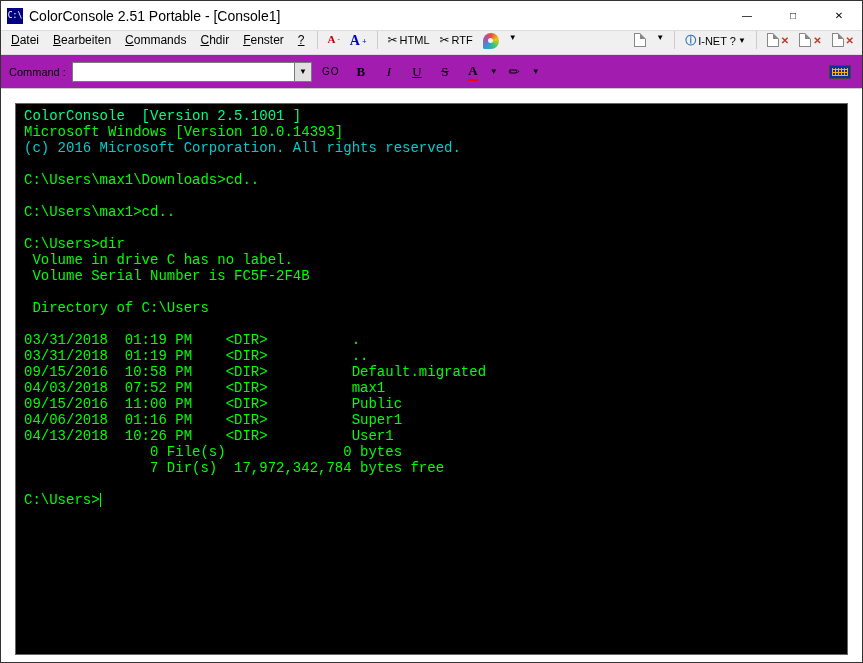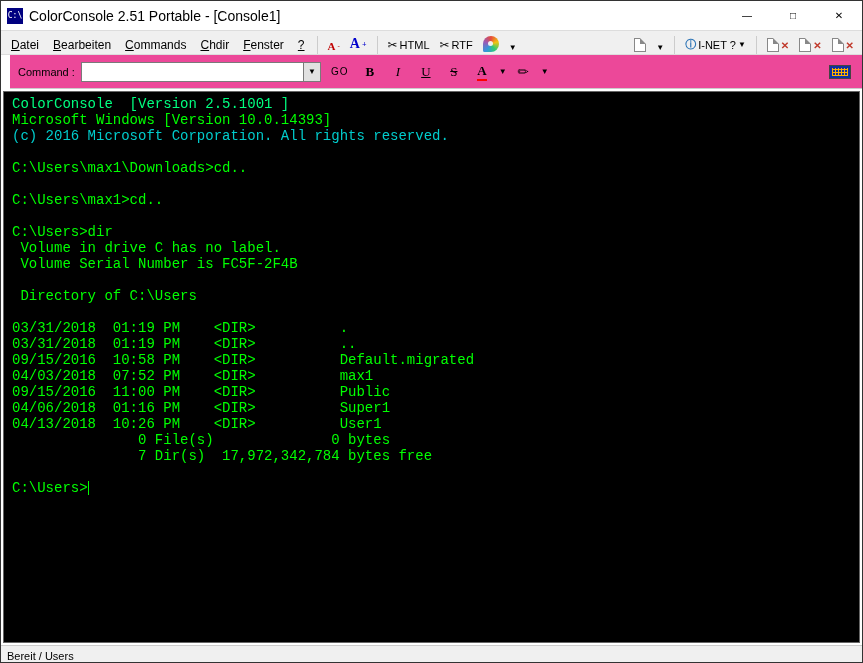--- a/index.html
+++ b/index.html
@@ -1,41 +1,41 @@
 <!DOCTYPE html>
 <html><head>
 <meta charset="utf-8">
 <style>
   * { box-sizing: border-box; margin: 0; padding: 0; }
   body { font-family: "Segoe UI", Tahoma, sans-serif; font-size: 12px; background: #fff; width: 863px; height: 663px; overflow: hidden; border: 1px solid #333; }
   .titlebar { height: 30px; background: #fff; display: flex; align-items: center; padding: 0 0 0 6px; border-bottom: 1px solid #ddd; }
   .titlebar .icon { width: 16px; height: 16px; background: #000080; display: inline-flex; align-items: center; justify-content: center; font-size: 8px; color: #fff; font-family: monospace; margin-right: 6px; }
   .titlebar .title { flex: 1; font-size: 14px; color: #000; }
   .titlebar .winbtn { width: 46px; height: 30px; display: flex; align-items: center; justify-content: center; font-family: "Segoe UI Symbol", sans-serif; font-size: 10px; cursor: pointer; }
-  .menubar { height: 24px; background: #f0f0f0; display: flex; align-items: flex-end; padding: 0 4px; gap: 2px; border-bottom: 1px solid #ddd; font-size: 12px; }
+  .menubar { height: 24px; background: #f0f0f0; display: flex; align-items: flex-start; padding: 0 4px; gap: 2px; border-bottom: 1px solid #ddd; font-size: 12px; }
   .menubar .menu { padding: 2px 6px; cursor: pointer; }
   .menubar .menu u { text-decoration: underline; }
   .menubar .sep { width: 1px; height: 18px; background: #ccc; margin: 0 4px; }
   .tbtn { padding: 2px 4px; cursor: pointer; display: inline-flex; align-items: center; gap: 2px; font-size: 11px; }
   .tbtn.red { color: #c00000; font-family: "Times New Roman", serif; font-weight: bold; }
   .tbtn.blue { color: #0000cc; font-family: "Times New Roman", serif; font-weight: bold; }
   .scissors { font-size: 12px; }
   .spacer { flex: 1; }
-  .toolstrip { height: 34px; background: #ec4899; display: flex; align-items: center; padding: 4px 8px; gap: 6px; border-bottom: 1px solid #ccc; margin-left: 9px; }
+  .toolstrip { height: 34px; background: #a21caf; display: flex; align-items: center; padding: 4px 8px; gap: 6px; border-bottom: 1px solid #ccc; }
   .cmd-label { font-size: 11px; }
   .cmd-combo { flex: 0 0 240px; display: flex; }
   .cmd-combo input { flex: 1; border: 1px solid #7a7a7a; border-right: none; padding: 2px 4px; font-size: 11px; height: 20px; }
   .cmd-combo .dd { width: 18px; height: 20px; border: 1px solid #7a7a7a; background: #e1e1e1; display: flex; align-items: center; justify-content: center; font-size: 8px; cursor: pointer; }
   .fmtbtn { width: 22px; height: 20px; display: flex; align-items: center; justify-content: center; border: 1px solid transparent; cursor: pointer; font-family: "Times New Roman", serif; font-size: 13px; }
   .fmtbtn.go { font-family: Tahoma, sans-serif; font-size: 10px; font-weight: normal; width: 26px; letter-spacing: 1px; }
   .fmtbtn.b { font-weight: bold; }
   .fmtbtn.i { font-style: italic; }
   .fmtbtn.u { text-decoration: underline; }
   .fmtbtn.s { text-decoration: line-through; }
-  .console { background: #000; color: #00ff00; font-family: "Consolas", "Courier New", monospace; font-size: 14px; line-height: 16px; padding: 4px 8px; height: 552px; overflow: auto; white-space: pre; border: 1px solid #666; margin: 2px; position: relative; }
+  .console { background: #000; color: #00ff00; font-family: "Consolas", "Courier New", monospace; font-size: 14px; line-height: 16px; padding: 4px 8px; height: 552px; overflow: auto; white-space: pre; border: 1px solid #666; margin: 14px; position: relative; }
   .console .hi { color: #00ff80; }
   .console .cyan { color: #00cccc; }
   .console .cursor { display: inline-block; width: 1px; height: 14px; background: #00ff00; vertical-align: middle; animation: blink 1s step-end infinite; }
   @keyframes blink { 50% { opacity: 0; } }
   .statusbar { height: 20px; background: #f0f0f0; border-top: 1px solid #ccc; display: flex; align-items: center; padding: 0 6px; font-size: 11px; }
   .kbd-icon { width: 22px; height: 14px; background: #1030a0; border: 1px solid #444; display: inline-block; position: relative; }
   .kbd-icon::before { content: ""; position: absolute; inset: 2px; background: repeating-linear-gradient(90deg, #ffb000 0 1px, transparent 1px 3px), repeating-linear-gradient(0deg, #ffb000 0 1px, transparent 1px 3px); }
   .palette-icon { width:16px; height:16px; border-radius:50% 50% 50% 10%; background: conic-gradient(#e74c3c, #f1c40f, #2ecc71, #3498db, #9b59b6, #e74c3c); position:relative; }
   .palette-icon::after { content:""; position:absolute; width:5px; height:5px; background:#f0f0f0; border-radius:50%; top:5px; left:5px; }
   .tiny-x { color:#c0392b; font-weight:bold; font-size:10px; }

